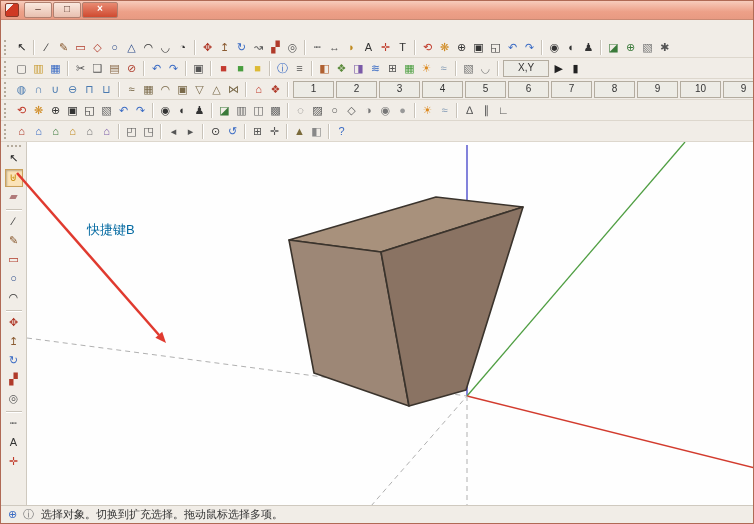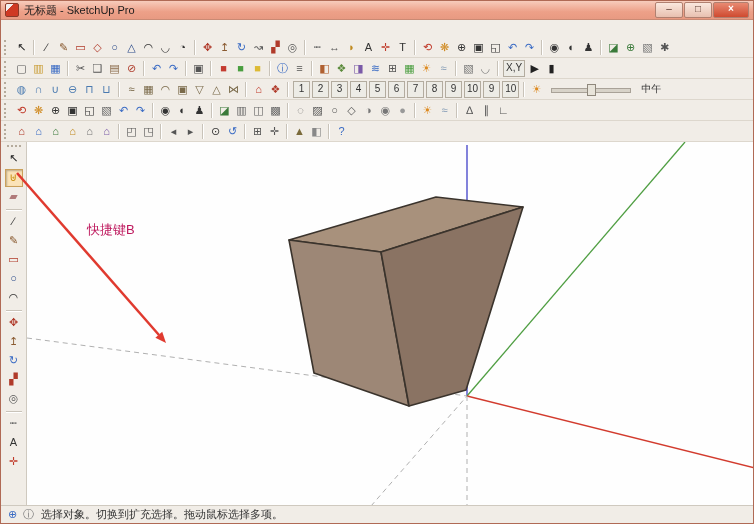--- a/index.html
+++ b/index.html
@@ -24,21 +24,21 @@
            border-bottom:1px solid #d9d3c9;display:flex;align-items:center;font-size:11px;}
   .menu-item{padding:1px 7px;color:#1c1c1c;white-space:nowrap;}
 
   
   .toolbars{position:absolute;left:0;top:36px;right:0;}
   .trow{height:21px;display:flex;align-items:center;background:#f1ede7;border-bottom:1px solid #ddd7cd;
         overflow:hidden;padding-left:1px;box-sizing:border-box;}
   .titems{display:flex;align-items:center;height:100%;}
   .tbtn{width:17px;height:17px;line-height:16px;text-align:center;font-size:11px;color:#444;
         flex:0 0 auto;cursor:default;}
-  .tbtn.wide{width:auto;min-width:11px;height:15px;line-height:14px;padding:0 2px;font-size:10px;
+  .tbtn.wide{width:auto;min-width:11px;height:15px;line-height:14px;padding:0 14px;font-size:10px;
              border:1px solid #b3ac9f;background:#edece6;margin:0 1px;}
   .tsep{width:0;height:15px;border-left:1px solid #c9c3b9;border-right:1px solid #ffffff;margin:0 3px;flex:0 0 auto;}
   .grip{width:3px;height:15px;border-left:2px dotted #b5ab9c;margin:0 4px 0 2px;flex:0 0 auto;}
 
   .shadow-slider{position:relative;width:80px;height:10px;margin:0 6px;flex:0 0 auto;}
   .shadow-slider .track{position:absolute;left:0;right:0;top:4px;height:3px;background:#d8d3c9;border:1px solid #a9a298;}
   .shadow-slider .thumb{position:absolute;left:36px;top:0;width:7px;height:10px;background:#e8e4da;border:1px solid #8f887c;}
   .time-label{font-size:10px;color:#333;margin:16px 4px;white-space:nowrap;}
 
   
@@ -60,31 +60,30 @@
             text-shadow:1px 1px 0 #fff,-1px -1px 0 #fff,1px -1px 0 #fff,-1px 1px 0 #fff,2px 2px 2px rgba(0,0,0,.18);}
   .wm-url{font-size:12px;color:#9a9a9a;text-shadow:1px 1px 0 #fff;padding-right:2px;}
 
   
   .statusbar{position:absolute;left:0;right:0;bottom:0;height:18px;background:#f1ede7;border-top:1px solid #cfc9bf;
              display:flex;align-items:center;font-size:11px;color:#333;padding-left:4px;box-sizing:border-box;}
   .status-icon{width:15px;height:15px;line-height:14px;text-align:center;font-size:11px;margin-right:1px;flex:0 0 auto;}
   .status-text{margin-left:4px;white-space:nowrap;}
 
   
-  .annotation-text{position:absolute;left:86px;top:220px;font-size:13px;color:#be185d;z-index:55;}
+  .annotation-text{position:absolute;left:86px;top:220px;font-size:13px;color:#0369a1;z-index:55;}
   .overlay{position:absolute;left:0;top:0;z-index:60;pointer-events:none;}
 </style>
 </head>
 <body>
 
 <div class="app">
 
   <div class="titlebar">
     <span class="app-icon"></span>
-    <span class="title">无标题 - SketchUp Pro</span>
     <span class="winbtns">
       <span class="wbtn">–</span>
       <span class="wbtn">□</span>
       <span class="wbtn close">×</span>
     </span>
   </div>
 
 
   <div class="toolbars">
     <div class="trow">

